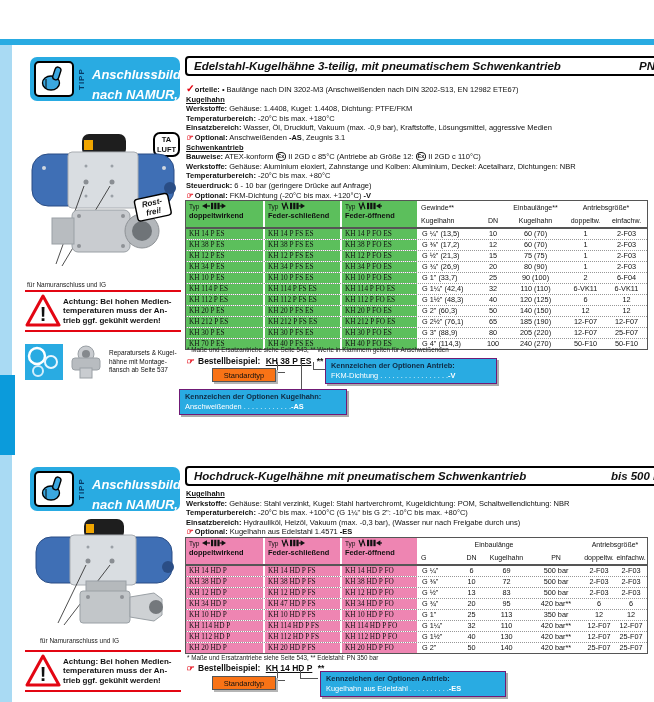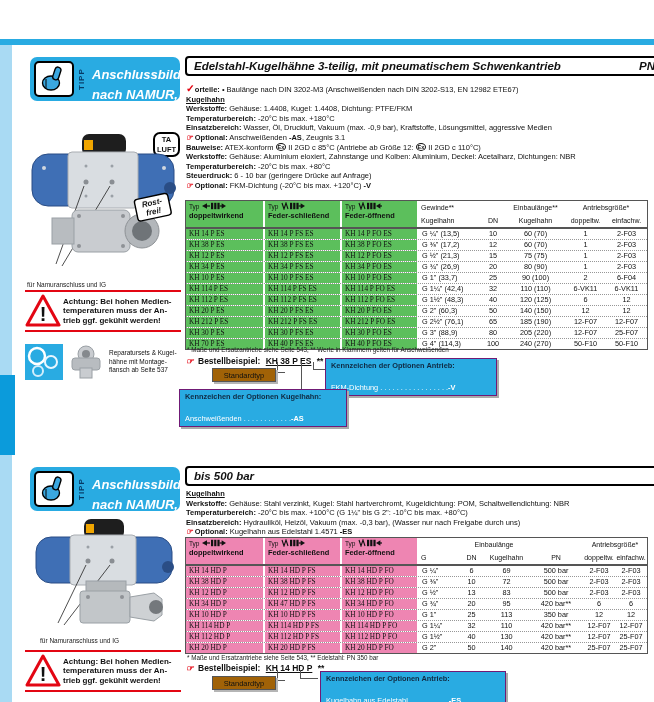--- a/index.html
+++ b/index.html
@@ -47,24 +47,24 @@
   .cell-c { text-align:center; }
   .g-bg { background:#5cbf5c; }
   .p-bg { background:#ee85b2; }
   .vicon { display:block; }
 
   .footnote { position:absolute; left:187px; font-size:6.3px; color:#222; white-space:nowrap; }
   .order { position:absolute; left:186px; font-size:8.5px; font-weight:bold; white-space:nowrap; }
   .order .code { text-decoration:underline; margin-left:3px; }
   .order .stars { margin-left:3px; }
   .std-box { position:absolute; left:212px; width:64px; height:14px; border:1px solid #555; box-shadow:2px 2px 0 #b5b5b5;
-    background:#a16207; font-size:7.5px; display:flex; align-items:center; justify-content:center; }
+    background:#f97316; font-size:7.5px; display:flex; align-items:center; justify-content:center; }
   .opt-box { position:absolute; background:#29abe2; border:1px solid #701a75; box-shadow:2px 2px 0 #aaa; padding:2px 5px; font-size:7.4px; line-height:1.35; }
   .opt-title { font-weight:bold; color:#102a43; white-space:nowrap; }
-  .opt-entry { color:#fff; white-space:nowrap;margin-top:12px; }
+  .opt-entry { color:#fff; white-space:nowrap; }
   .opt-code { font-weight:bold; }
   .conn { position:absolute; }
 
   .photo { position:absolute; }
   .photo-caption { position:absolute; font-size:6.5px; color:#222; }
   .warning { position:absolute; left:25px; width:156px; border-top:2px solid #e30613; border-bottom:2px solid #e30613;
     padding:2px 0; display:flex; align-items:center; gap:2px; background:#fff; }
   .warning-text { font-weight:bold; font-size:8px; line-height:1.18; }
   .repair { position:absolute; left:25px; top:344px; width:158px; display:flex; gap:3px; align-items:center; }
   .repair-text { font-size:6.5px; line-height:1.3; }
@@ -98,20 +98,21 @@
     <span>PN 63</span>
   </div>
 
   <div class="specs" style="top:84px">
       <div class="spec-line"><span class="check">✓</span><span class="seg-b">orteile:</span><span> • Baulänge nach DIN 3202-M3 (Anschweißenden nach DIN 3202-S13, EN 12982 ETE67)</span></div>
       <div class="spec-line"><span class="seg-bu">Kugelhahn</span></div>
       <div class="spec-line"><span class="seg-b">Werkstoffe:</span><span> Gehäuse: 1.4408, Kugel: 1.4408, Dichtung: PTFE/FKM</span></div>
       <div class="spec-line"><span class="seg-b">Temperaturbereich:</span><span> -20°C bis max. +180°C</span></div>
       <div class="spec-line"><span class="seg-b">Einsatzbereich:</span><span> Wasser, Öl, Druckluft, Vakuum (max. -0,9 bar), Kraftstoffe, Lösungsmittel, aggressive Medien</span></div>
       <div class="spec-line"><span class="hand">☞</span><span class="seg-b">Optional:</span><span> Anschweißenden </span><span class="seg-b">-AS</span><span>, Zeugnis 3.1</span></div>
+      <div class="spec-line"><span class="seg-bu">Schwenkantrieb</span></div>
       <div class="spec-line"><span class="seg-b">Bauweise:</span><span> ATEX-konform </span><span class="seg-ex">Ex</span><span> II 2GD c 85°C (Antriebe ab Größe 12: </span><span class="seg-ex">Ex</span><span> II 2GD c 110°C)</span></div>
       <div class="spec-line"><span class="seg-b">Werkstoffe:</span><span> Gehäuse: Aluminium eloxiert, Zahnstange und Kolben: Aluminium, Deckel: Acetalharz, Dichtungen: NBR</span></div>
       <div class="spec-line"><span class="seg-b">Temperaturbereich:</span><span> -20°C bis max. +80°C</span></div>
       <div class="spec-line"><span class="seg-b">Steuerdruck:</span><span> 6 - 10 bar (geringere Drücke auf Anfrage)</span></div>
       <div class="spec-line"><span class="hand">☞</span><span class="seg-b">Optional:</span><span> FKM-Dichtung (-20°C bis max. +120°C) </span><span class="seg-b">-V</span></div>
     </div>
 
   <div class="ta-badge">
     <div>TA</div>
     <div>LUFT</div>
@@ -386,20 +387,21 @@
       </svg>
     </div>
     <div class="tip-vert">TIPP</div>
     <div class="tip-text">
         <div>Anschlussbild nach NAMUR,</div>
         <div>mit Innengewinde!</div>
       </div>
   </div>
 
   <div class="sec-header" style="top:466px">
+    <span>Hochdruck-Kugelhähne mit pneumatischem Schwenkantrieb</span>
     <span>bis 500 bar</span>
   </div>
 
   <div class="specs" style="top:489px">
       <div class="spec-line"><span class="seg-bu">Kugelhahn</span></div>
       <div class="spec-line"><span class="seg-b">Werkstoffe:</span><span> Gehäuse: Stahl verzinkt, Kugel: Stahl hartverchromt, Kugeldichtung: POM, Schaltwellendichtung: NBR</span></div>
       <div class="spec-line"><span class="seg-b">Temperaturbereich:</span><span> -20°C bis max. +100°C (G 1¼" bis G 2": -10°C bis max. +80°C)</span></div>
       <div class="spec-line"><span class="seg-b">Einsatzbereich:</span><span> Hydrauliköl, Heizöl, Vakuum (max. -0,3 bar), (Wasser nur nach Freigabe durch uns)</span></div>
       <div class="spec-line"><span class="hand">☞</span><span class="seg-b">Optional:</span><span> Kugelhahn aus Edelstahl 1.4571 </span><span class="seg-b">-ES</span></div>
       <div class="spec-line"><span class="seg-bu">Schwenkantrieb:</span><span> siehe oben</span></div>

